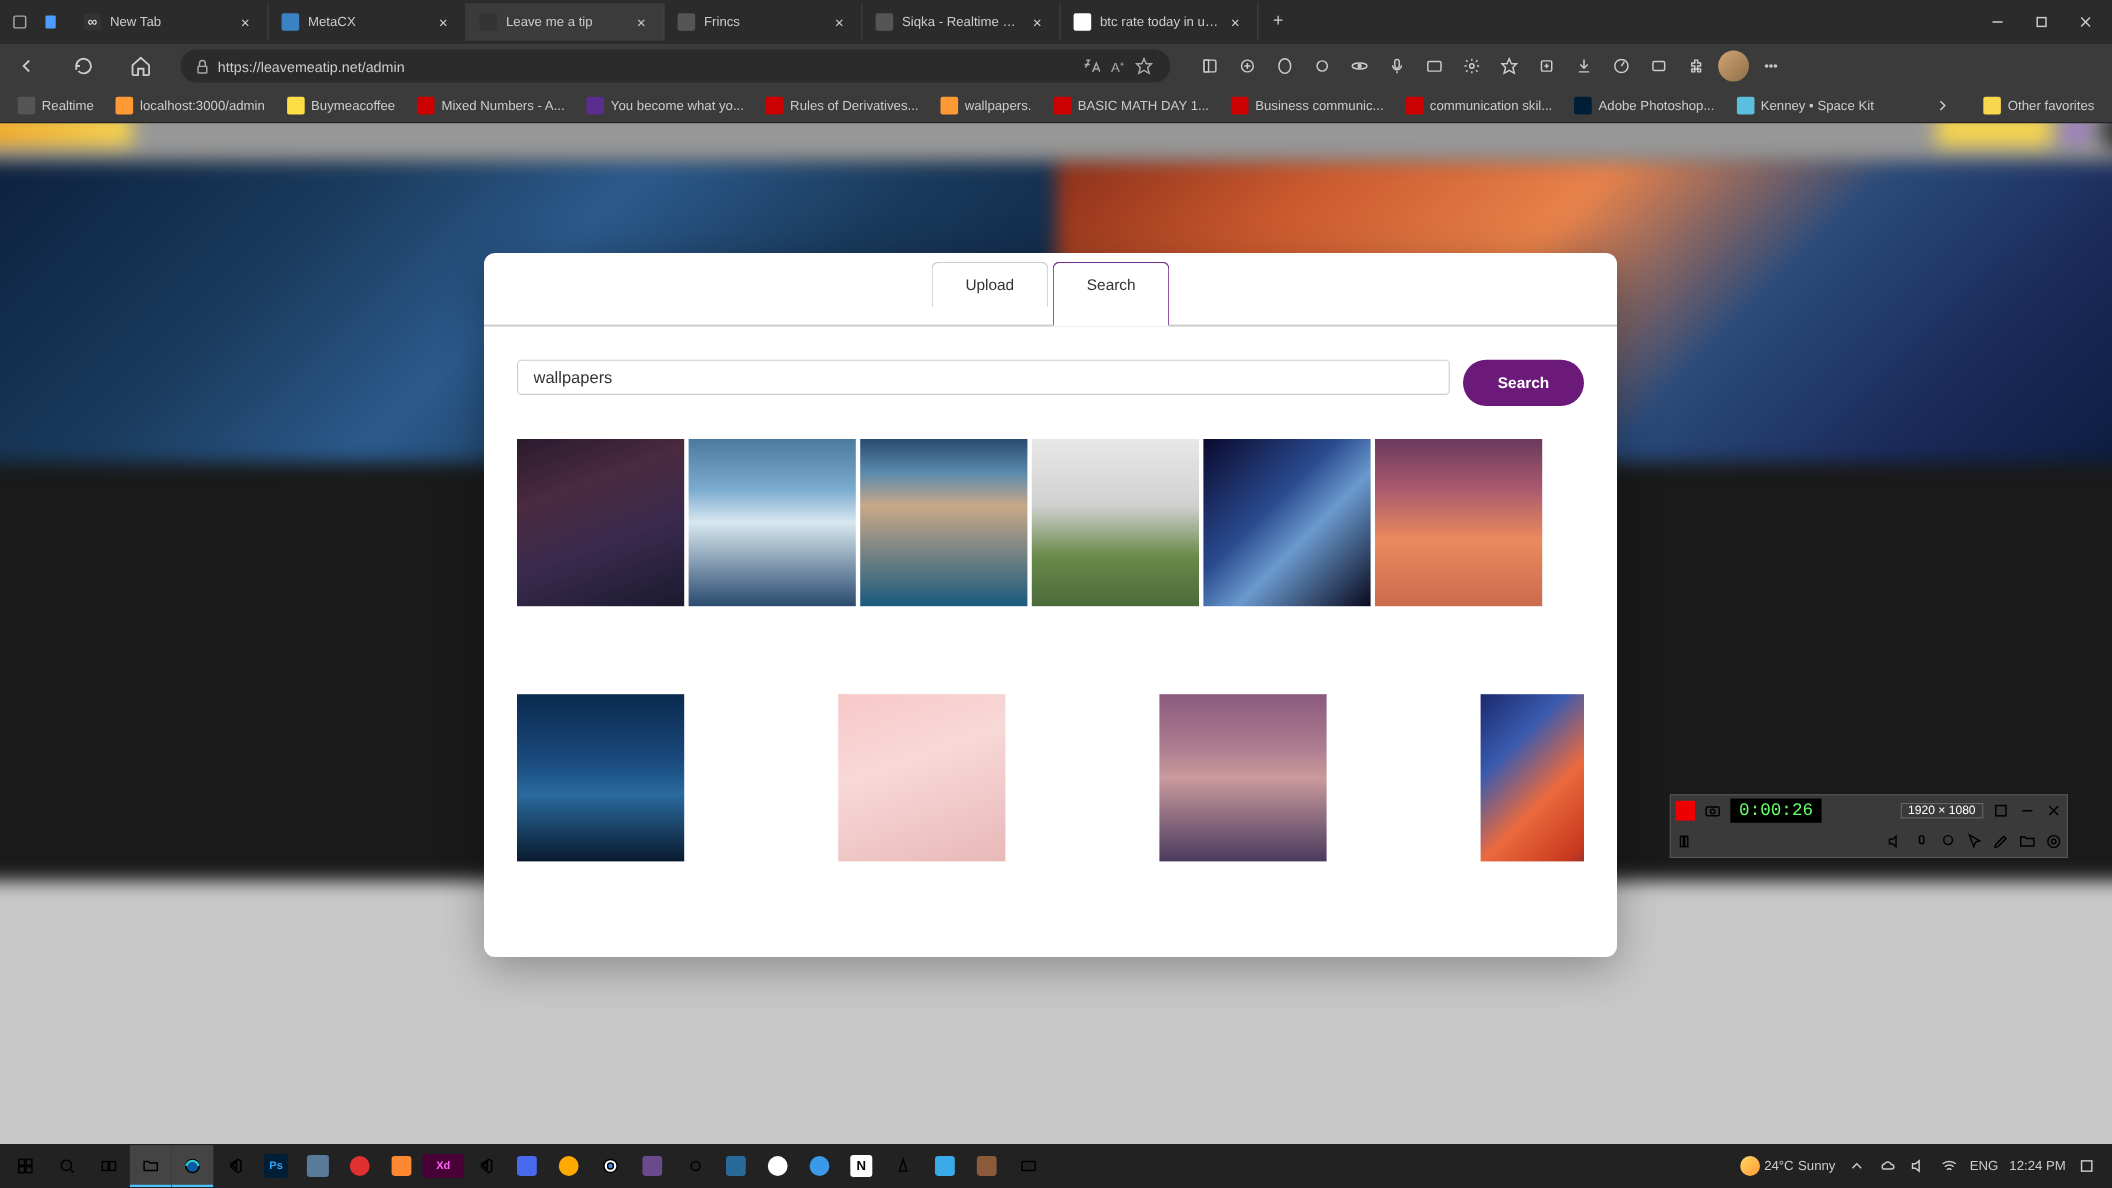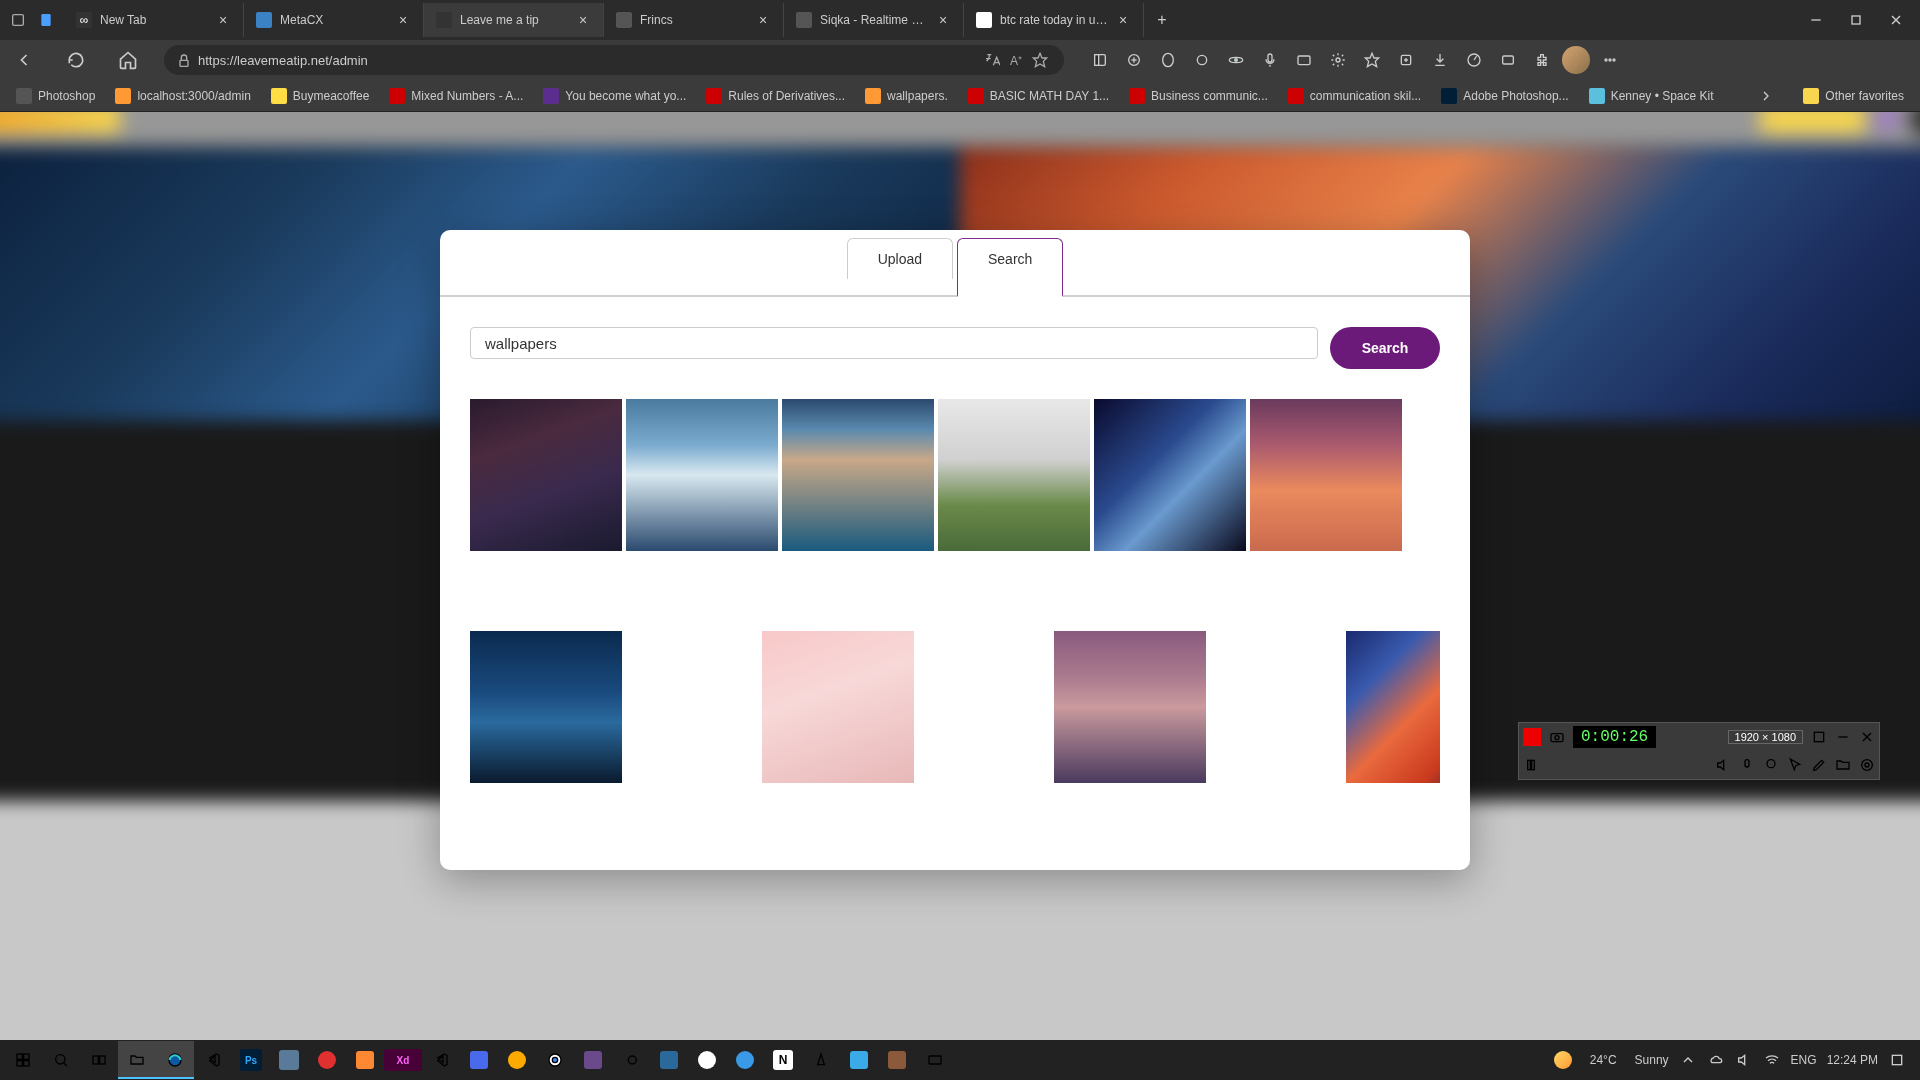--- a/index.html
+++ b/index.html
@@ -72,21 +72,21 @@
 .rec-btn { width: 24px; height: 24px; display: flex; align-items: center; justify-content: center; cursor: pointer; }
 .rec-time { background: #000; color: #6f6; font-family: Liberation Mono, monospace; font-size: 16px; padding: 2px 8px; margin: 0 4px; }
 .rec-dim { color: #fff; font-size: 11px; padding: 0 6px; border: 1px solid #666; margin: 0 4px; }
 .rec-spacer { flex: 1; }
 
 
 .taskbar { position: absolute; bottom: 0; left: 0; right: 0; height: 40px; background: #222; display: flex; align-items: center; padding: 0 4px; }
 .taskbar-icon { width: 38px; height: 38px; display: flex; align-items: center; justify-content: center; cursor: pointer; }
 .taskbar-icon.active { background: #444; box-shadow: inset 0 -2px 0 #4cc2ff; }
 .taskbar-right { margin-left: auto; display: flex; align-items: center; gap: 10px; color: #ccc; font-size: 12px; padding-right: 10px; }
-.weather { display: flex; align-items: center; gap: 18px; }
+.weather { display: flex; align-items: center; gap: 4px; }
 .weather-icon { width: 18px; height: 18px; border-radius: 50%; background: linear-gradient(135deg,#ffd966,#ff9933); }
 .tray-icon { width: 18px; height: 18px; display: flex; align-items: center; justify-content: center; cursor: pointer; }
 
 
 svg { width: 16px; height: 16px; stroke: currentColor; fill: none; stroke-width: 2; }
 .icon-lg svg { width: 20px; height: 20px; }
 </style>
 </head>
 <body>
 
@@ -279,21 +279,21 @@
             <circle cx="12" cy="12" r="1.5"></circle>
             <circle cx="18" cy="12" r="1.5"></circle>
           </svg>
         </div>
     </div>
   </div>
 
   <div class="bookmarks-row">
     <div class="bookmark">
         <div class="bookmark-favicon" style="background:#555"></div>
-        <span>Photoshop</span>
+        <span>Realtime</span>
       </div>
     <div class="bookmark">
         <div class="bookmark-favicon" style="background:#ff9933"></div>
         <span>localhost:3000/admin</span>
       </div>
     <div class="bookmark">
         <div class="bookmark-favicon" style="background:#ffdd44"></div>
         <span>Buymeacoffee</span>
       </div>
     <div class="bookmark">

